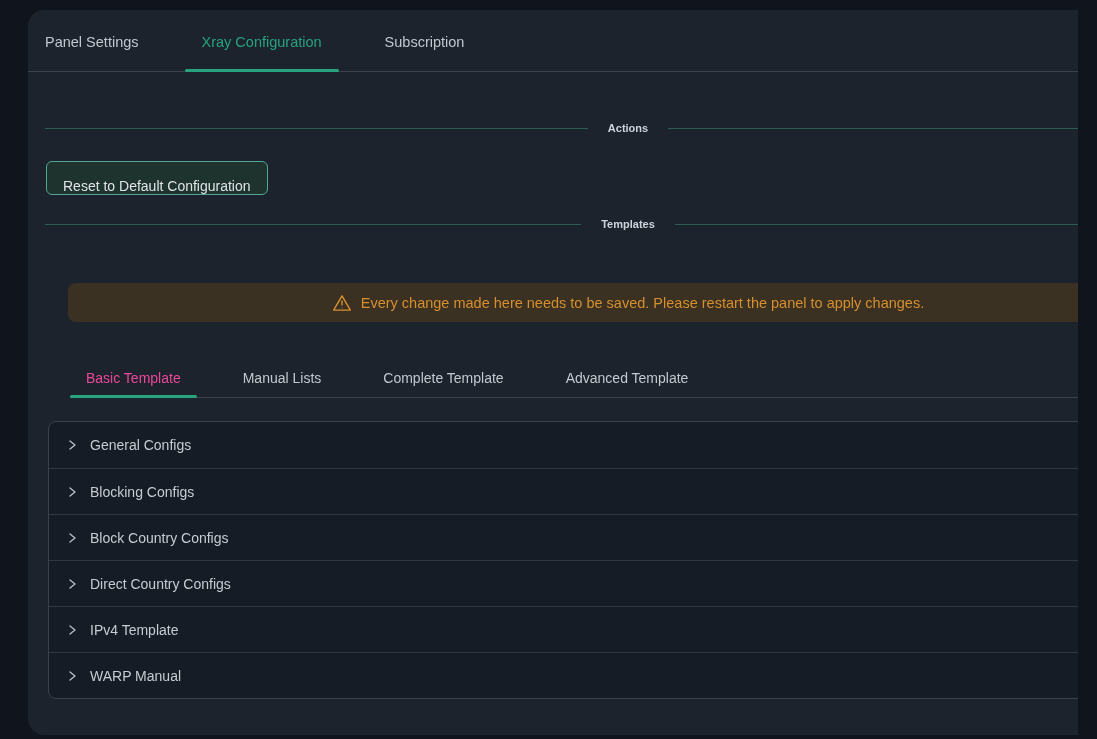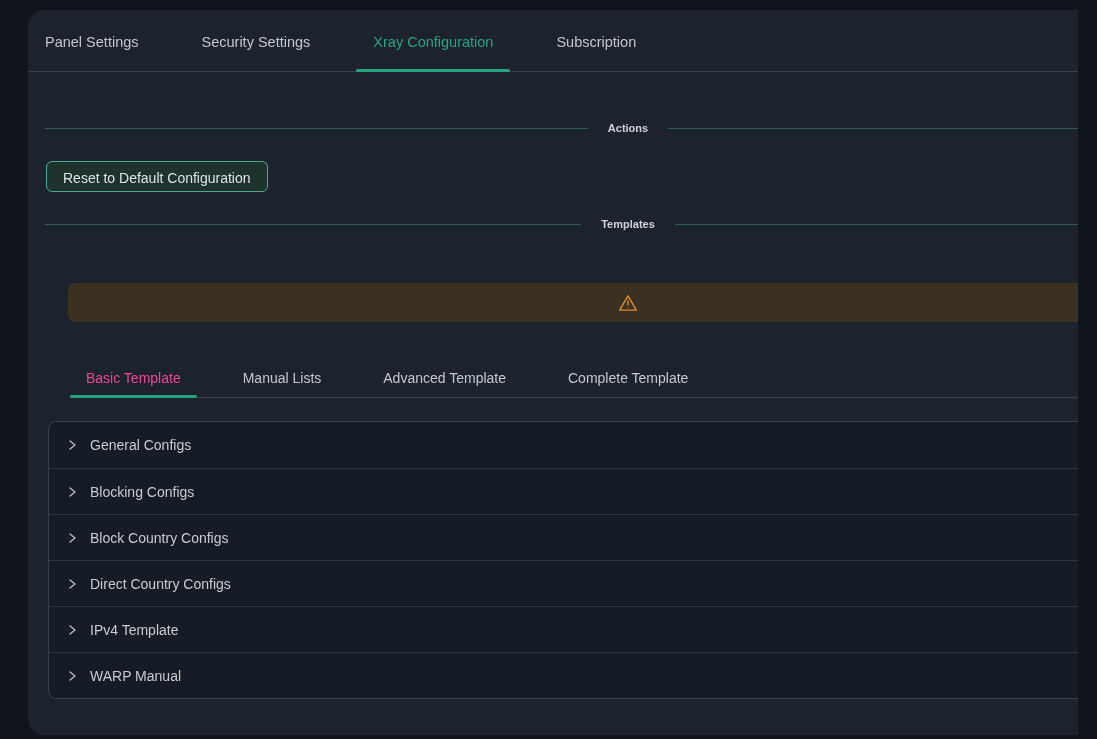--- a/index.html
+++ b/index.html
@@ -45,21 +45,21 @@
   .divider-label {
     margin:0 20px; font-size:11px; font-weight:bold; color:#ced3da;
     white-space:nowrap;
   }
   .divider.actions { top:109px; }
   .divider.templates { top:205px; }
 
   
   .reset-btn {
     position:absolute; left:18px; top:151px; height:31px;
-    padding:8px 16px; background:#1e332d;
+    padding:16px 16px; background:#1e332d;
     border:1px solid #4fa893; border-radius:6px;
     color:#dfe3e7; font-size:14px; font-family:inherit;
     cursor:pointer; white-space:nowrap;
   }
 
   
   .banner {
     position:absolute; left:40px; top:273px; width:1120px; height:39px;
     background:#3a3122; border-radius:8px;
     display:flex; align-items:center; justify-content:center;
@@ -99,48 +99,48 @@
   .crow svg { flex:0 0 auto; display:block; }
 </style>
 </head>
 <body>
 
 <div class="canvas">
   <div class="card">
 
     <div class="tabs">
       <div class="tab">Panel Settings</div>
-      <div class="tab">Security Settings</div>
       <div class="tab active">Xray Configuration</div>
       <div class="tab">Subscription</div>
     </div>
 
     <div class="divider actions">
       <span class="divider-label">Actions</span>
     </div>
 
     <button class="reset-btn">Reset to Default Configuration</button>
 
     <div class="divider templates">
       <span class="divider-label">Templates</span>
     </div>
 
     <div class="banner">
       <svg width="20" height="20" viewBox="0 0 24 24" fill="none" stroke="#d78f2e" stroke-width="1.7" stroke-linejoin="round" stroke-linecap="round">
         <path d="M12 3.5 L22 20.5 H2 Z"></path>
         <line x1="12" y1="9.5" x2="12" y2="14.5"></line>
         <circle cx="12" cy="17.6" r="0.6" fill="#d78f2e" stroke="none"></circle>
       </svg>
+      <span>Every change made here needs to be saved. Please restart the panel to apply changes.</span>
     </div>
 
     <div class="subtabs">
       <div class="subtab active">Basic Template</div>
       <div class="subtab">Manual Lists</div>
+      <div class="subtab">Complete Template</div>
       <div class="subtab">Advanced Template</div>
-      <div class="subtab">Complete Template</div>
     </div>
 
     <div class="collapse">
       <div class="crow">
         <svg width="12" height="12" viewBox="0 0 12 12" fill="none" stroke="#b7bcc3" stroke-width="1.4" stroke-linecap="round" stroke-linejoin="round">
             <polyline points="4,2 9,6 4,10"></polyline>
           </svg>
         <span>General Configs</span>
       </div>
       <div class="crow">

